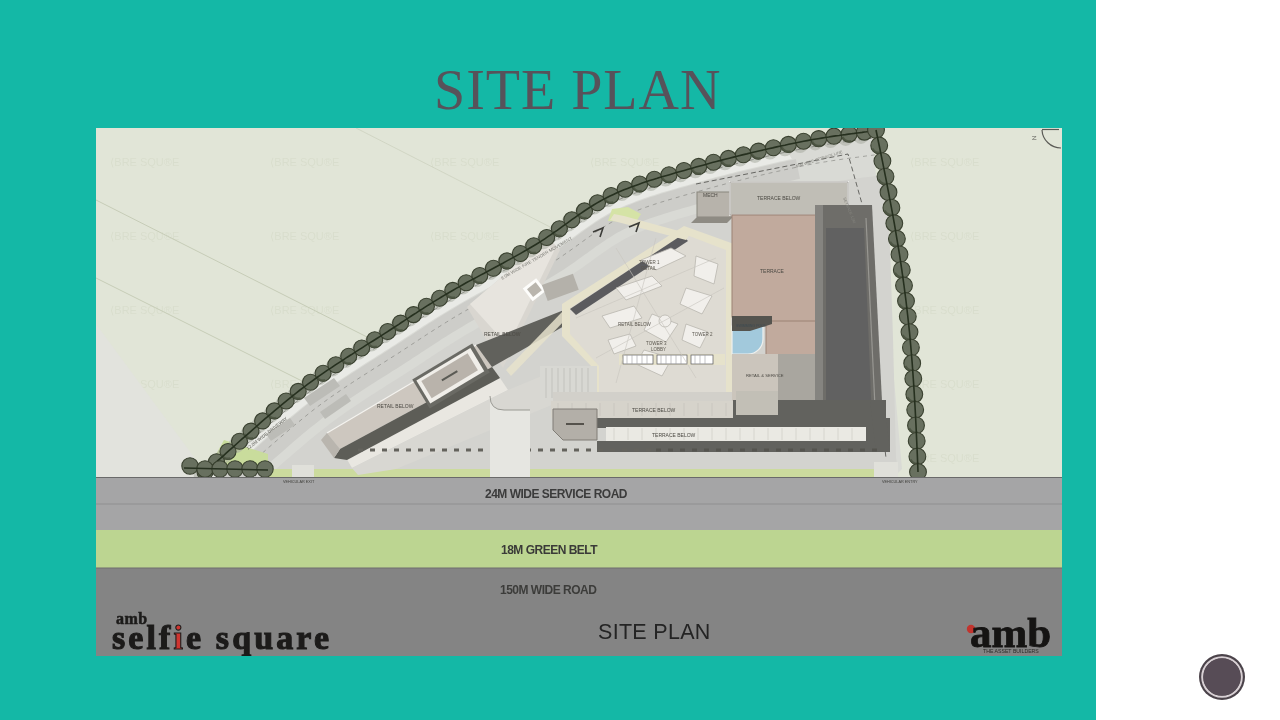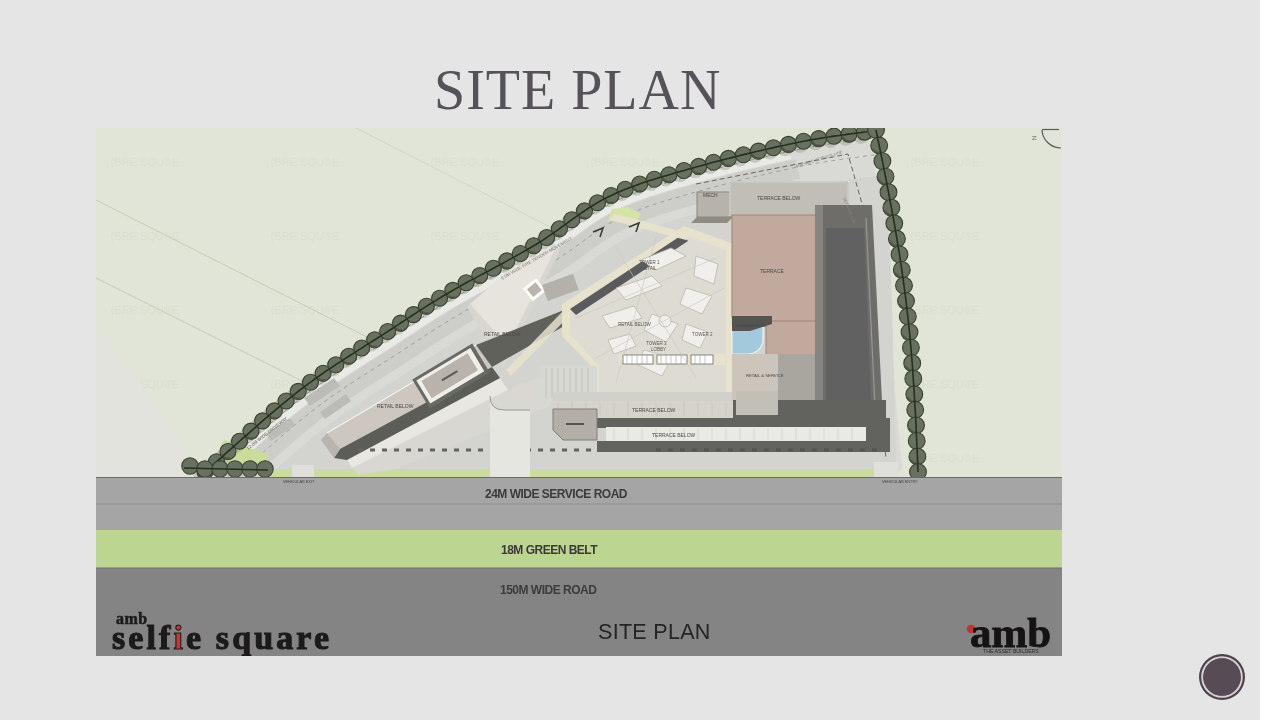--- a/index.html
+++ b/index.html
@@ -1,16 +1,16 @@
 <!DOCTYPE html>
 <html><head>
 <meta charset="utf-8">
 <style>
   html,body{margin:0;padding:0;background:#ffffff;width:1280px;height:720px;overflow:hidden;}
-  #slide{position:absolute;left:0;top:0;width:1260px;height:720px;background:#e5e5e5;font-family:"Liberation Sans",sans-serif;text-align:center;}
+  #slide{position:absolute;left:0;top:0;width:1096px;height:720px;background:#14b8a6;font-family:"Liberation Sans",sans-serif;text-align:center;}
   #title{position:absolute;left:434px;top:58px;font-family:"Liberation Serif",serif;font-size:56px;letter-spacing:1px;color:#57525a;white-space:nowrap;}
   #planwrap{position:absolute;left:96px;top:128px;width:966px;height:528px;}
 </style>
 </head>
 <body>
 <div id="slide">
 
   <div id="title">SITE PLAN</div>
 
   <div id="planwrap">

